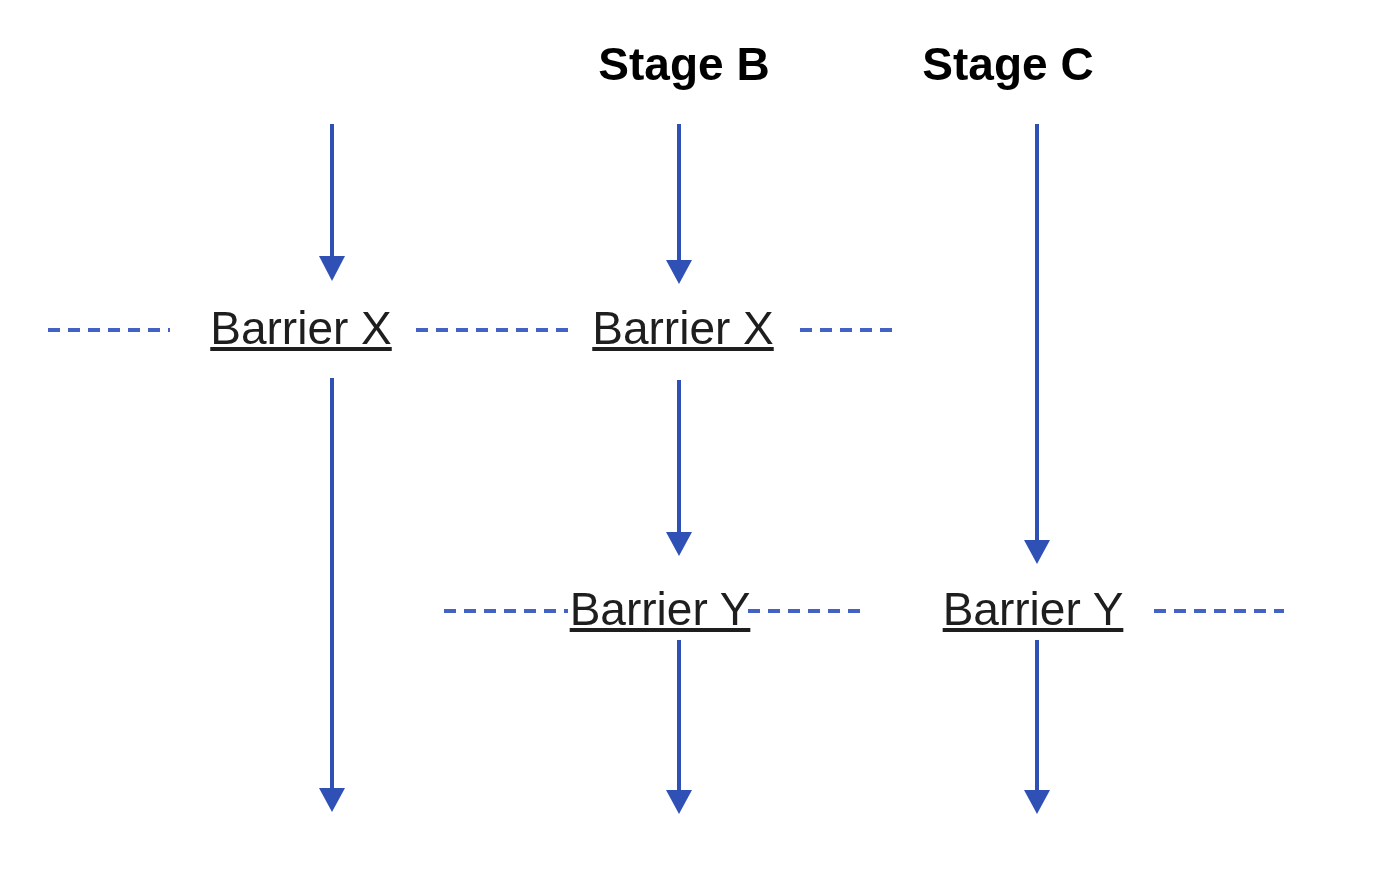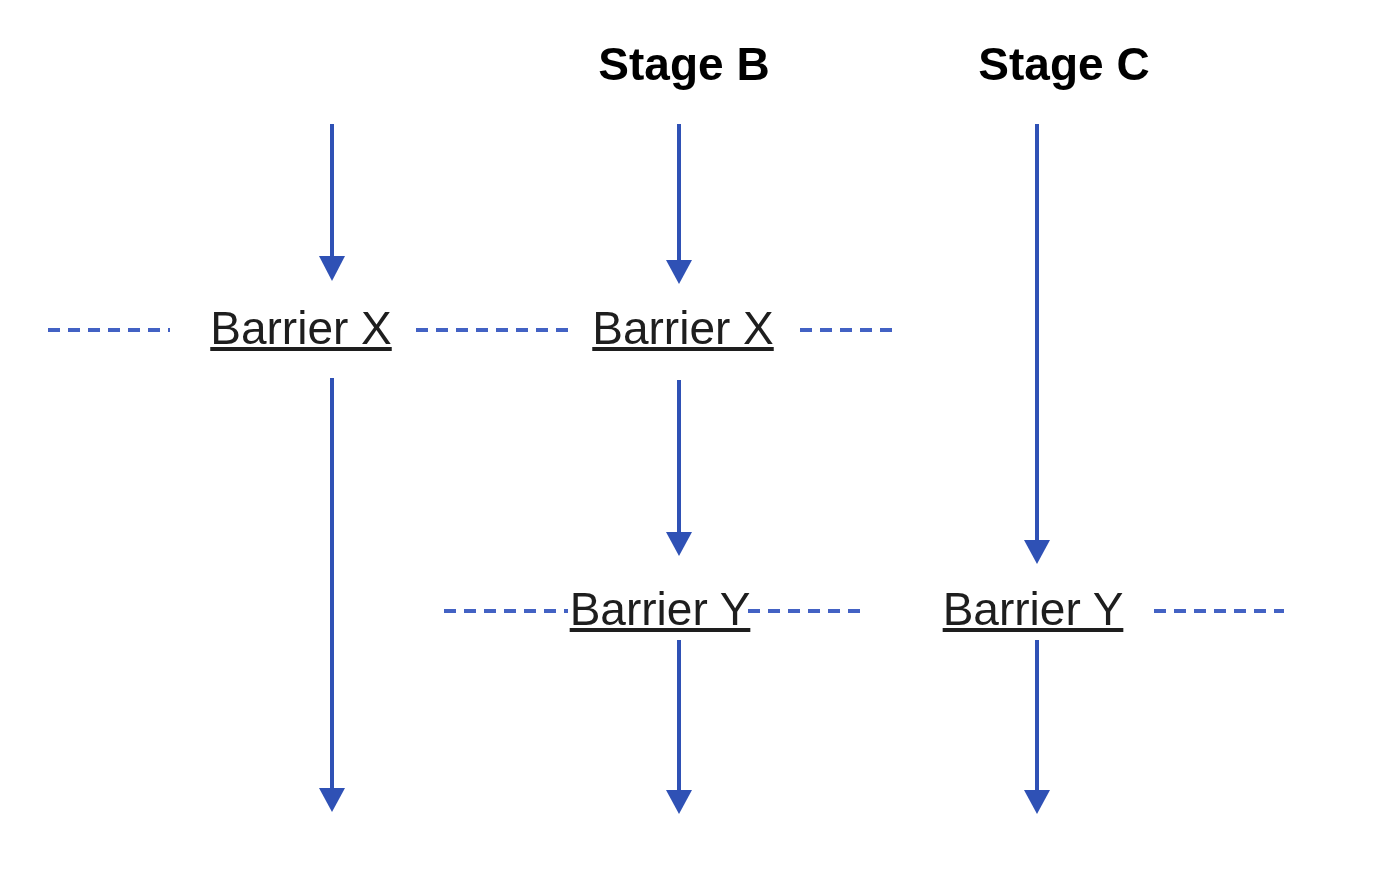--- a/index.html
+++ b/index.html
@@ -98,21 +98,21 @@
     <line class="dash-line" x1="48" y1="330" x2="170" y2="330"></line>
     <line class="dash-line" x1="416" y1="330" x2="572" y2="330"></line>
     <line class="dash-line" x1="800" y1="330" x2="892" y2="330"></line>
 
     <line class="dash-line" x1="444" y1="611" x2="568" y2="611"></line>
     <line class="dash-line" x1="748" y1="611" x2="862" y2="611"></line>
     <line class="dash-line" x1="1154" y1="611" x2="1284" y2="611"></line>
   </svg>
 
   <div class="stage-label" style="left:684px; top:38px;">Stage B</div>
-  <div class="stage-label" style="left:1064px; top:38px;">Stage C</div>
+  <div class="stage-label" style="left:1008px; top:38px;">Stage C</div>
 
   <div class="barrier-label" style="left:301px; top:302px;">Barrier X</div>
   <div class="barrier-label" style="left:683px; top:302px;">Barrier X</div>
 
   <div class="barrier-label" style="left:660px; top:583px;">Barrier Y</div>
   <div class="barrier-label" style="left:1033px; top:583px;">Barrier Y</div>
 
 </div>
 
 </body></html>

